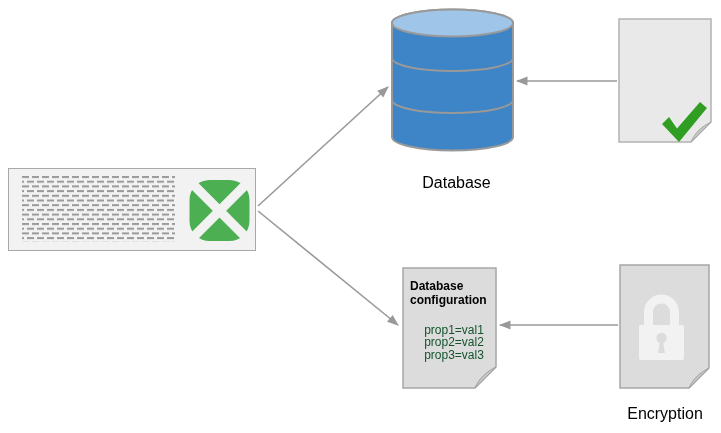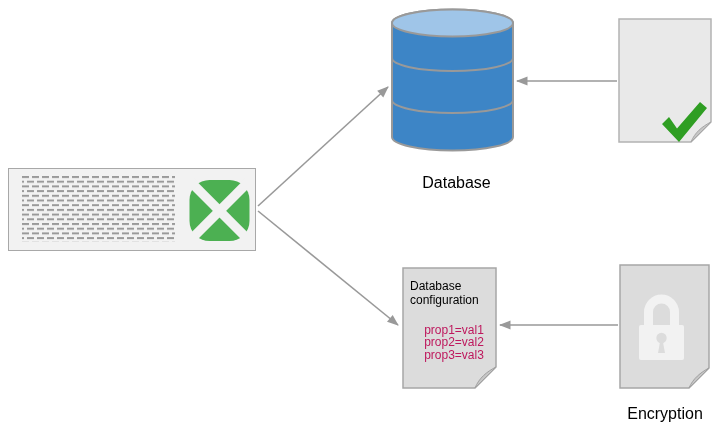--- a/index.html
+++ b/index.html
@@ -31,29 +31,30 @@
     background: #f2f2f2;
     border: 1.5px solid #a8a8a8;
   }
   #doc-config-heading {
     position: absolute;
     left: 410px; top: 279px;
     width: 84px;
     font-size: 12px;
     line-height: 14px;
     color: #000000;
+    font-weight: bold;
   }
   #doc-config-props {
     position: absolute;
     left: 402px; top: 324px;
     width: 104px;
     text-align: center;
     font-size: 12px;
     line-height: 12.4px;
-    color: #be185d;
+    color: #14532d;
   }
   svg { display: block; }
 </style>
 </head>
 <body>
 
 <div id="canvas">
 
   <svg class="abs" style="left:0;top:0" width="721" height="433">
     <defs>

